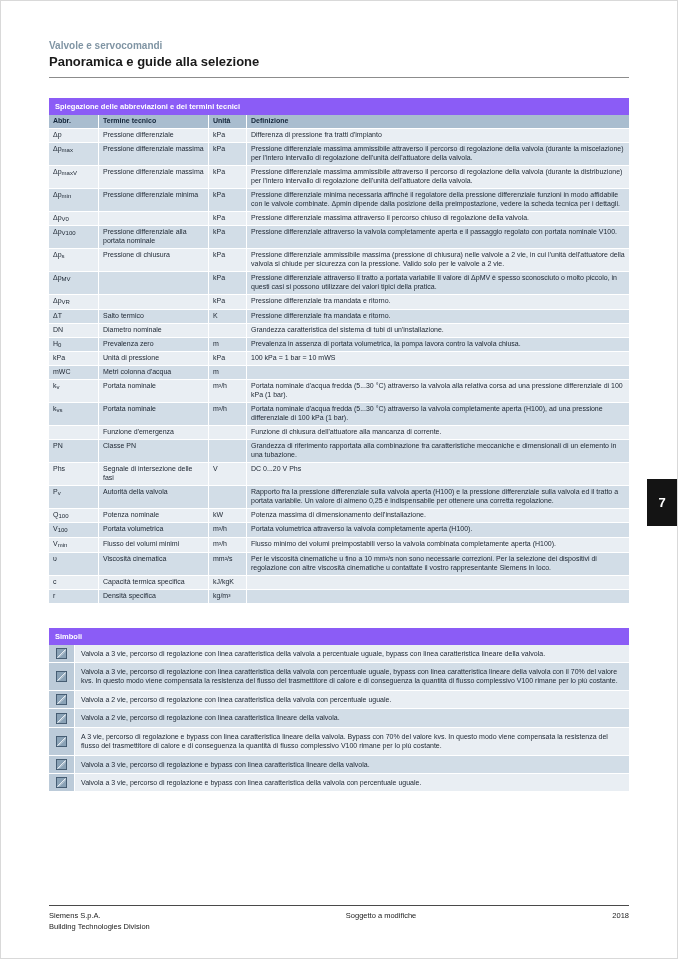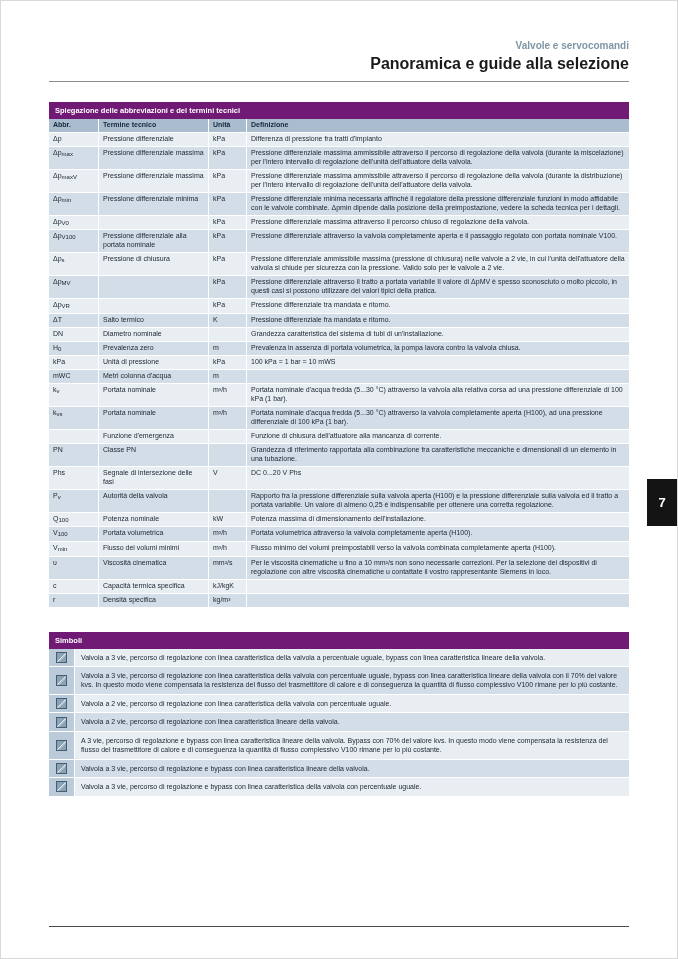--- a/index.html
+++ b/index.html
@@ -11,29 +11,29 @@
     overflow: hidden;
   }
   .page {
     position: absolute; inset: 0;
     background: #ffffff;
     border: 1px solid #d9d9d9;
   }
   .content { margin: 0 48px; }
 
   
-  .header { text-align: right; padding-top: 38px; }
+  .header { text-align: left; padding-top: 38px; }
   .kicker { color: #8095a4; font-weight: bold; font-size: 10px; line-height: 1.35; }
-  .h-line { color: #1a1a1a; font-weight: bold; font-size: 16px; line-height: 1.35; }
+  .h-line { color: #1a1a1a; font-weight: bold; font-size: 13px; line-height: 1.35; }
   .header-rule { border-top: 1px solid #8c8c8c; margin-top: 7px; }
 
   
   .table-wrap { margin-top: 20px; }
   .section-title {
-    background: #701a75; color: #ffffff;
+    background: #8b5cf6; color: #ffffff;
     font-weight: bold; font-size: 7.5px;
     padding: 4px 6px;
   }
   .t-row { display: flex; border-bottom: 1px solid #ffffff; }
   .t-head { background: #a9bdcf; }
   .t-head .cell { font-weight: bold; color: #14263a; }
   .cell {
     font-size: 7px; line-height: 1.28; color: #1b2430;
     padding: 2px 4px; border-right: 1px solid #ffffff;
   }
@@ -325,14 +325,22 @@
           </div>
         </div>
     </div>
 
   </div>
 
   <div class="side-tab">7</div>
 
   <div class="footer">
     <div class="footer-rule"></div>
+    <div class="footer-row">
+      <div>
+        <div>Siemens S.p.A.</div>
+        <div>Building Technologies Division</div>
+      </div>
+      <div>Soggetto a modifiche</div>
+      <div>2018</div>
+    </div>
   </div>
 </div>
 
 </body></html>

